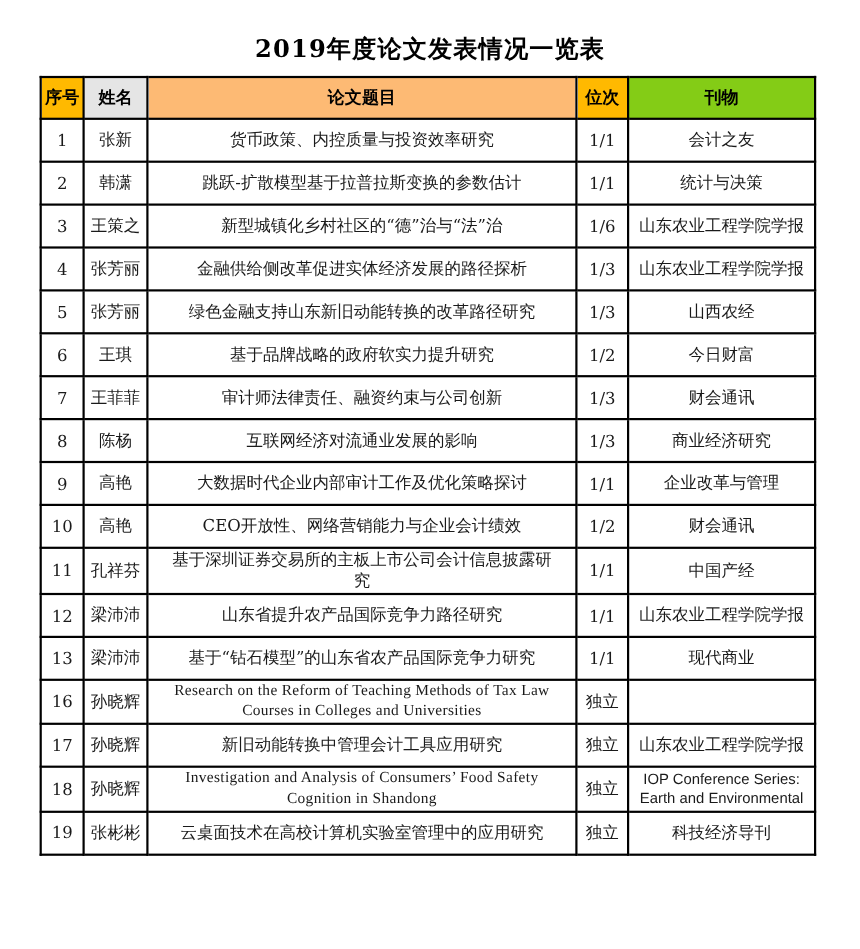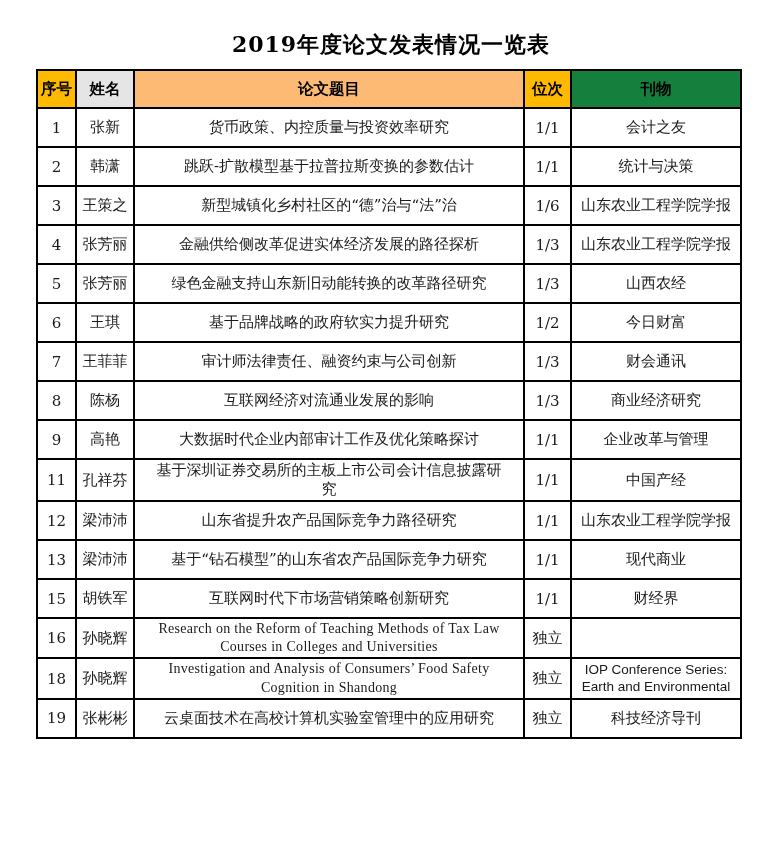--- a/index.html
+++ b/index.html
@@ -79,21 +79,21 @@
       <col style="width:390px">
       <col style="width:47px">
       <col style="width:170px">
     </colgroup>
     <thead>
       <tr>
         <th style="background: rgb(255, 185, 0);">序号</th>
         <th style="background: #e5e5e5;">姓名</th>
         <th style="background: #fdba74;">论文题目</th>
         <th style="background: rgb(255, 185, 0);">位次</th>
-        <th style="background: #15803d;">刊物</th>
+        <th style="background: #84cc16;">刊物</th>
       </tr>
     </thead>
     <tbody>
         <tr>
           <td>1</td>
           <td>张新</td>
           <td class="paper-title">货币政策、内控质量与投资效率研究</td>
           <td>1/1</td>
           <td>会计之友</td>
         </tr>
@@ -147,20 +147,27 @@
           <td>商业经济研究</td>
         </tr>
         <tr>
           <td>9</td>
           <td>高艳</td>
           <td class="paper-title">大数据时代企业内部审计工作及优化策略探讨</td>
           <td>1/1</td>
           <td>企业改革与管理</td>
         </tr>
         <tr>
+          <td>10</td>
+          <td>高艳</td>
+          <td class="paper-title">CEO开放性、网络营销能力与企业会计绩效</td>
+          <td>1/2</td>
+          <td>财会通讯</td>
+        </tr>
+        <tr>
           <td>11</td>
           <td>孔祥芬</td>
           <td class="paper-title">基于深圳证券交易所的主板上市公司会计信息披露研究</td>
           <td>1/1</td>
           <td>中国产经</td>
         </tr>
         <tr>
           <td>12</td>
           <td>梁沛沛</td>
           <td class="paper-title">山东省提升农产品国际竞争力路径研究</td>
@@ -168,34 +175,34 @@
           <td>山东农业工程学院学报</td>
         </tr>
         <tr>
           <td>13</td>
           <td>梁沛沛</td>
           <td class="paper-title">基于“钻石模型”的山东省农产品国际竞争力研究</td>
           <td>1/1</td>
           <td>现代商业</td>
         </tr>
         <tr>
-          <td>15</td>
-          <td>胡铁军</td>
-          <td class="paper-title">互联网时代下市场营销策略创新研究</td>
-          <td>1/1</td>
-          <td>财经界</td>
-        </tr>
-        <tr>
           <td>16</td>
           <td>孙晓辉</td>
           <td class="paper-title en-serif">Research on the Reform of Teaching Methods of Tax Law Courses in Colleges and Universities</td>
           <td>独立</td>
           <td></td>
         </tr>
         <tr>
+          <td>17</td>
+          <td>孙晓辉</td>
+          <td class="paper-title">新旧动能转换中管理会计工具应用研究</td>
+          <td>独立</td>
+          <td>山东农业工程学院学报</td>
+        </tr>
+        <tr>
           <td>18</td>
           <td>孙晓辉</td>
           <td class="paper-title en-serif">Investigation and Analysis of Consumers’ Food Safety Cognition in Shandong</td>
           <td>独立</td>
           <td class="en-sans">IOP Conference Series: Earth and Environmental</td>
         </tr>
         <tr>
           <td>19</td>
           <td>张彬彬</td>
           <td class="paper-title">云桌面技术在高校计算机实验室管理中的应用研究</td>

